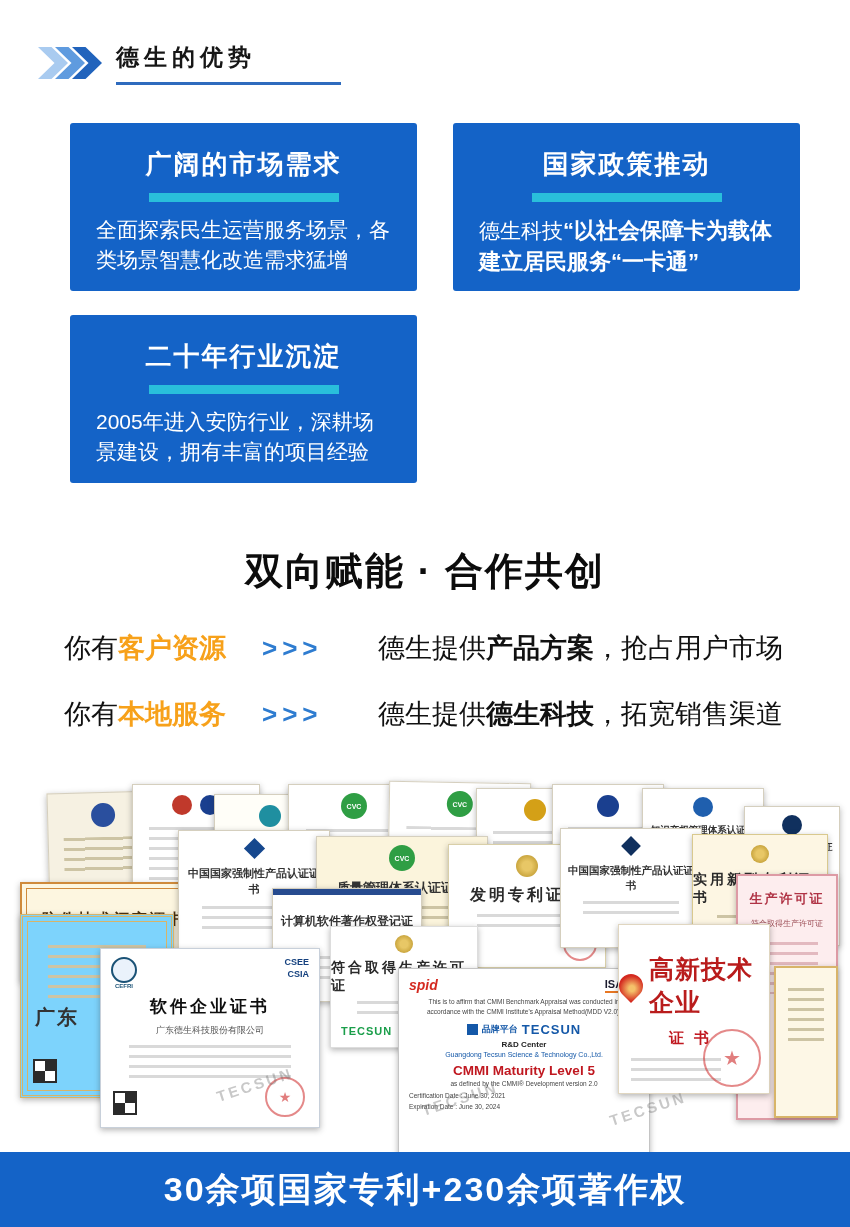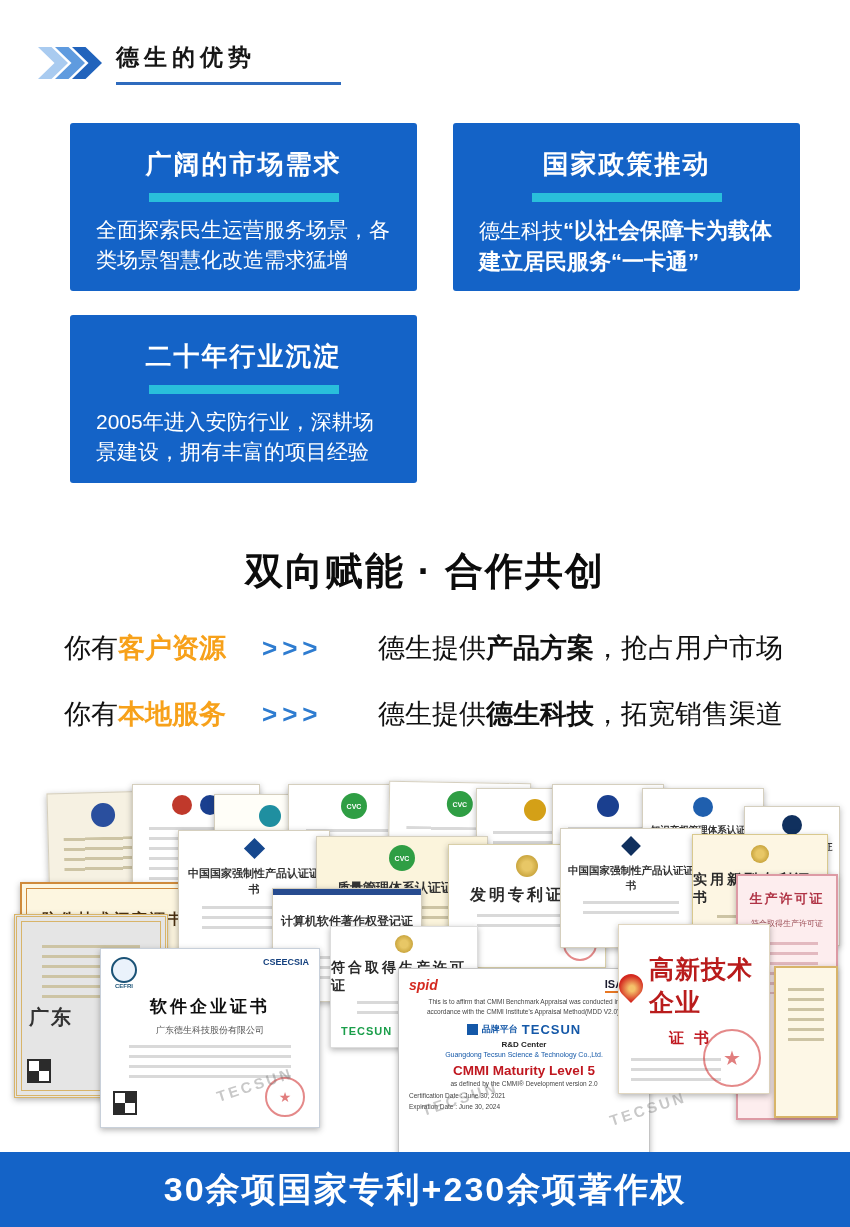--- a/index.html
+++ b/index.html
@@ -50,21 +50,21 @@
   .wm{position:absolute;transform:rotate(-18deg);color:rgba(110,110,110,.38);
       font-weight:bold;font-size:15px;letter-spacing:3px;}
   .small-title{font-weight:bold;color:#333;text-align:center;line-height:1.45;padding:0 6px;}
   .pat-title{font-weight:bold;color:#2a2a2a;letter-spacing:3px;}
   .medal{flex:none;border-radius:50%;background:radial-gradient(circle,#e8c766 30%,#caa63f 70%);}
 
   
   .sw-head{width:100%;display:flex;justify-content:space-between;align-items:flex-start;padding:8px 10px 0;box-sizing:border-box;}
   .cefri{display:flex;flex-direction:column;align-items:center;font-size:6px;color:#1a5276;font-weight:bold;}
   .cefri .circ{width:22px;height:22px;border-radius:50%;border:2px solid #1a5276;background:#eaf2fb;}
-  .badges{display:flex;flex-direction:row;align-items:flex-end;font-size:9px;font-weight:bold;color:#14407e;line-height:1.3;}
+  .badges{display:flex;flex-direction:column;align-items:flex-end;font-size:9px;font-weight:bold;color:#14407e;line-height:1.3;}
   .sw-title{font-size:17px;font-weight:bold;color:#0e0e0e;margin-top:6px;letter-spacing:3px;}
   .sw-co{font-size:9px;color:#555;margin-top:6px;}
 
   
   .cmmi{padding:8px 10px;border-color:#c4c4c4;}
   .cmmi-head{width:100%;display:flex;justify-content:space-between;align-items:center;}
   .spid{color:#d42a20;font-weight:bold;font-style:italic;font-size:14px;}
   .isaca{color:#1a1a2e;font-weight:bold;font-size:11px;border-bottom:2px solid #e87722;padding-bottom:1px;}
   .cmmi-line{font-size:6.5px;color:#444;text-align:center;line-height:1.55;margin-top:4px;}
   .cmmi-logo{display:flex;align-items:center;gap:4px;margin-top:5px;}
@@ -250,21 +250,21 @@
 
     <div class="cert" style="left:736px;top:96px;width:102px;height:246px;background:#fdedee;border:2px solid #dd9aa4">
       <div class="lic-title">生产许可证</div>
       <div class="lic-note">符合取得生产许可证</div>
       <div class="tx" style="width:64%;height:52px;margin-top:12px;background:repeating-linear-gradient(to bottom,#e3b9bf 0 3px,transparent 3px 10px)"></div>
       <div class="seal" style="width:34px;height:34px;right:10px;bottom:14px;font-size:13px">
           <span>★</span>
         </div>
     </div>
 
-    <div class="cert" style="left:14px;top:136px;width:154px;height:184px;background:#e5e5e5;border:3px double #d8b469">
+    <div class="cert" style="left:20px;top:136px;width:154px;height:184px;background:#7dd3fc;border:3px double #d8b469">
       <div class="inner-frame gold"></div>
       <div class="tx cream" style="width:66%;height:56px;margin-top:28px"></div>
       <div class="region-label">广东</div>
       <div class="qr" style="left:10px;bottom:12px"></div>
       <div class="seal" style="width:40px;height:40px;right:10px;bottom:30px;font-size:15px">
           <span>★</span>
         </div>
     </div>
 
     <div class="cert" style="left:272px;top:110px;width:150px;height:114px">

